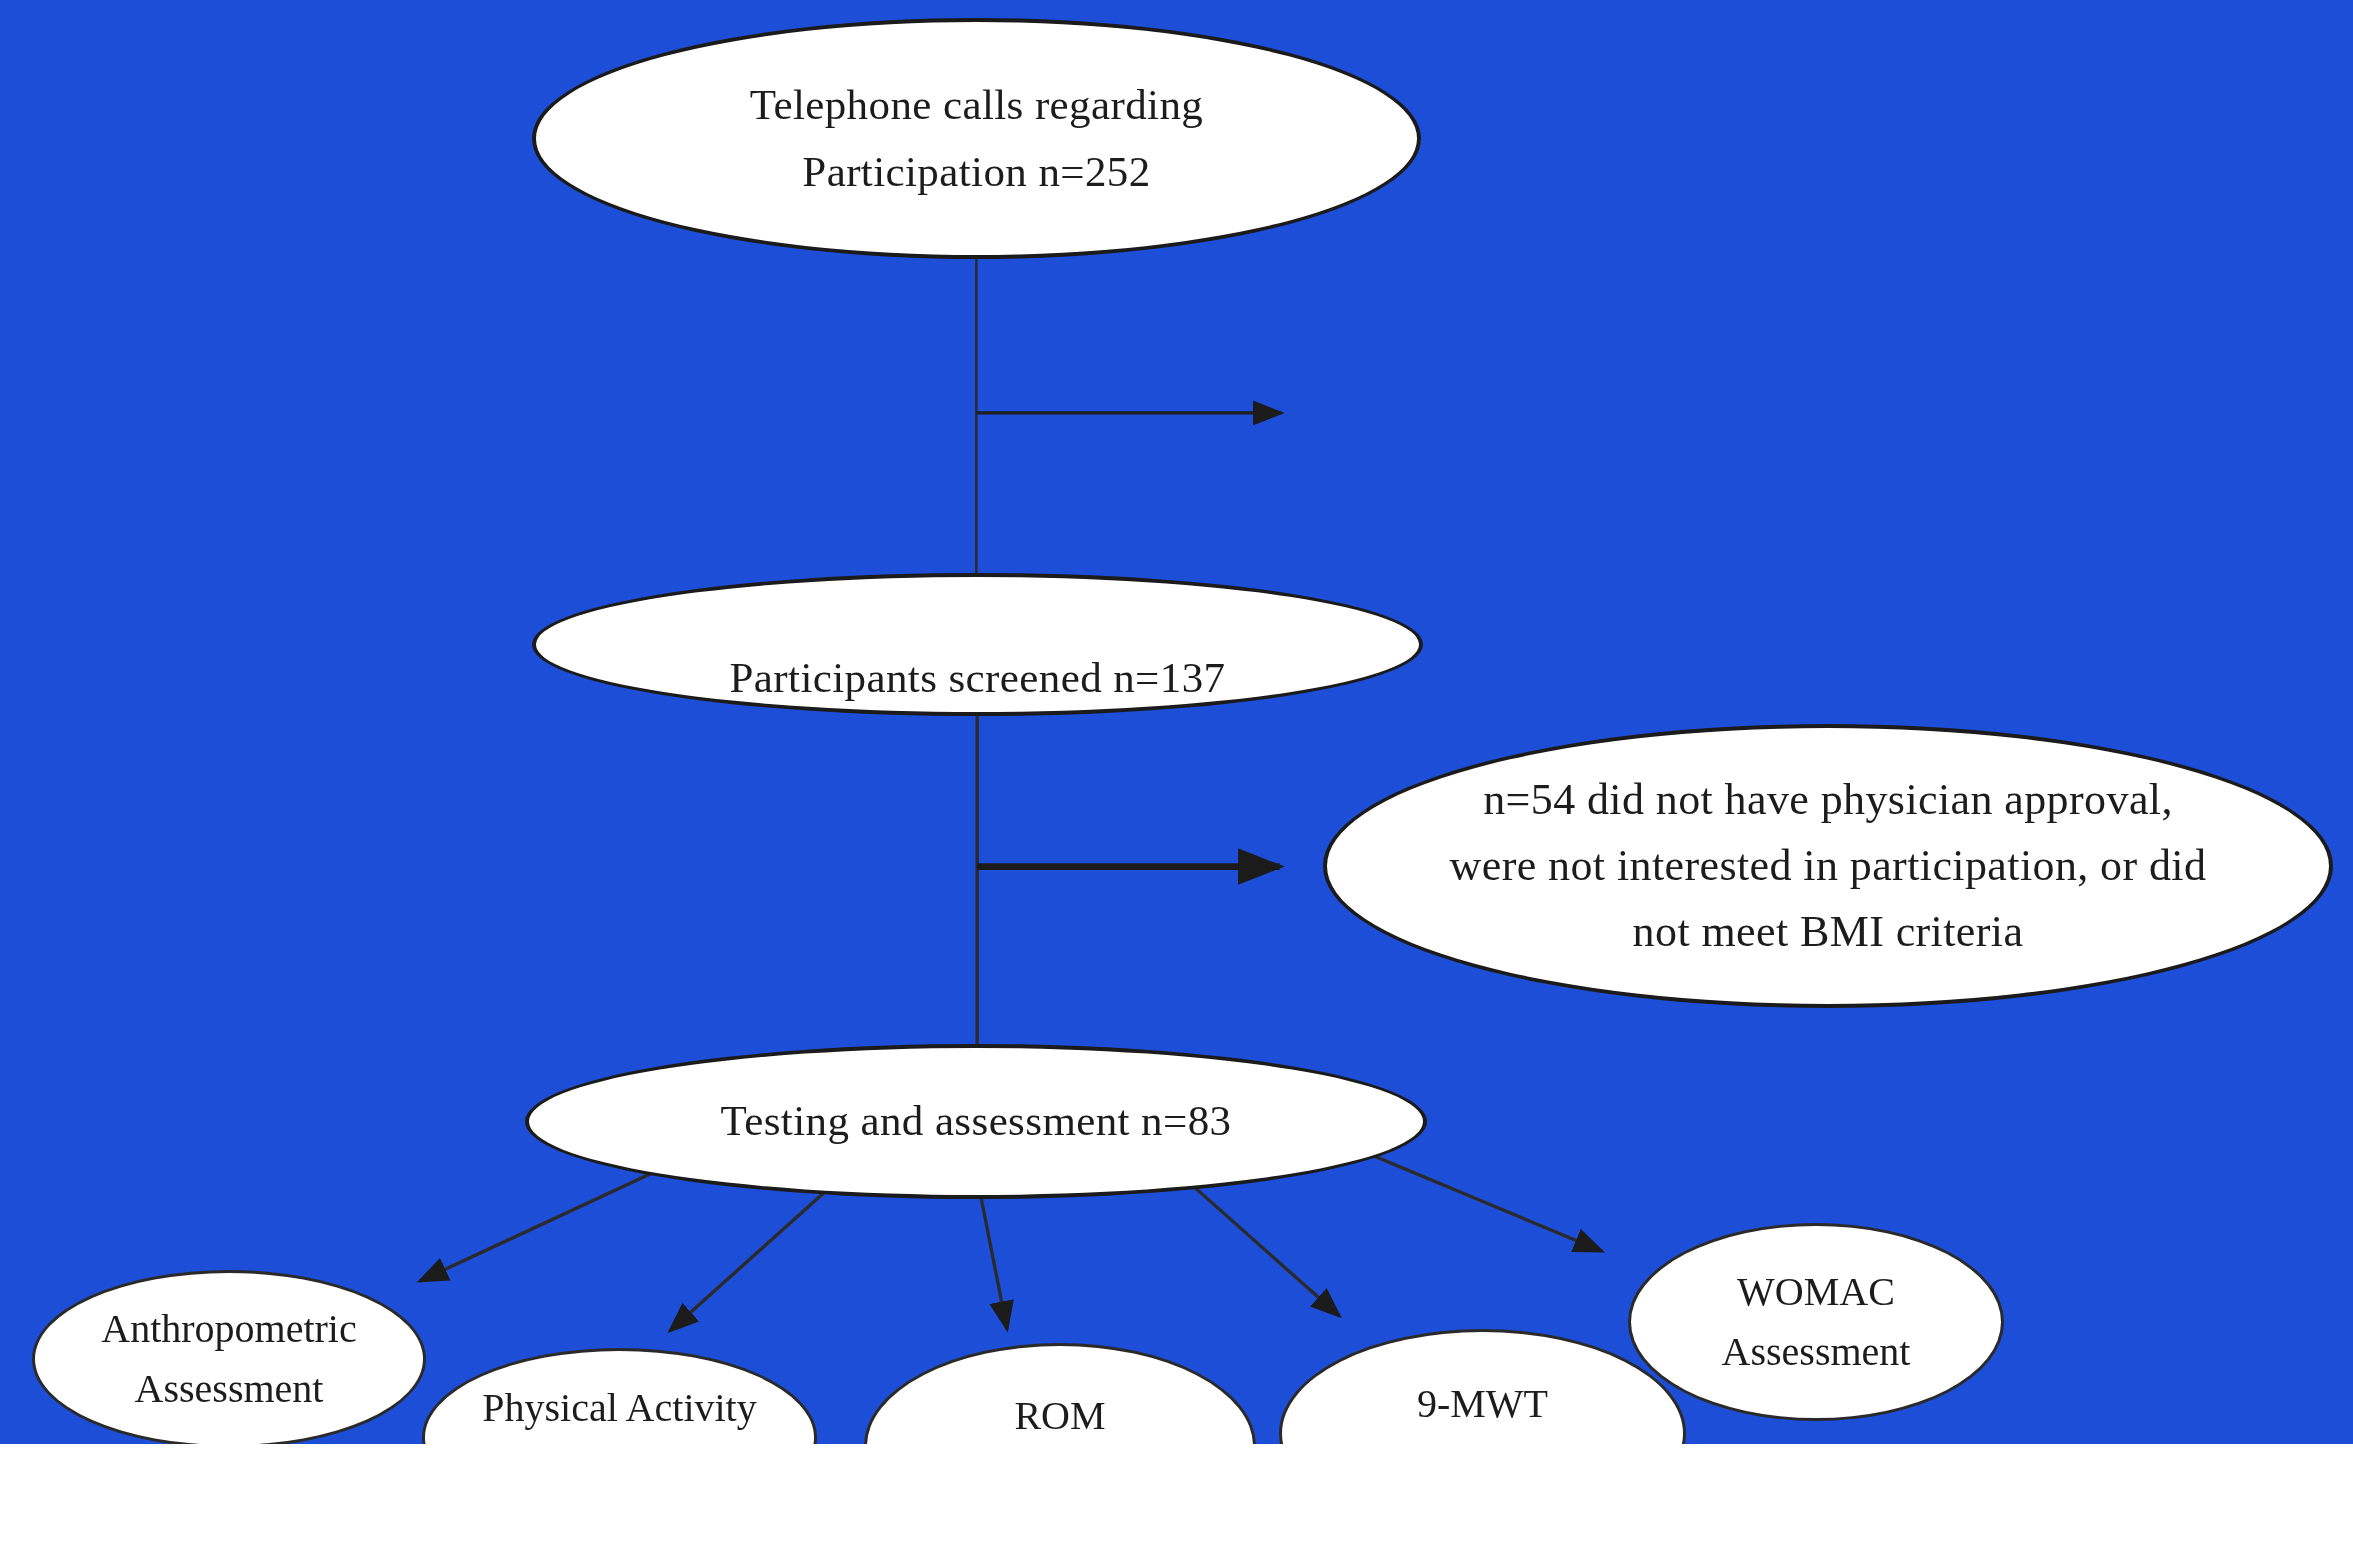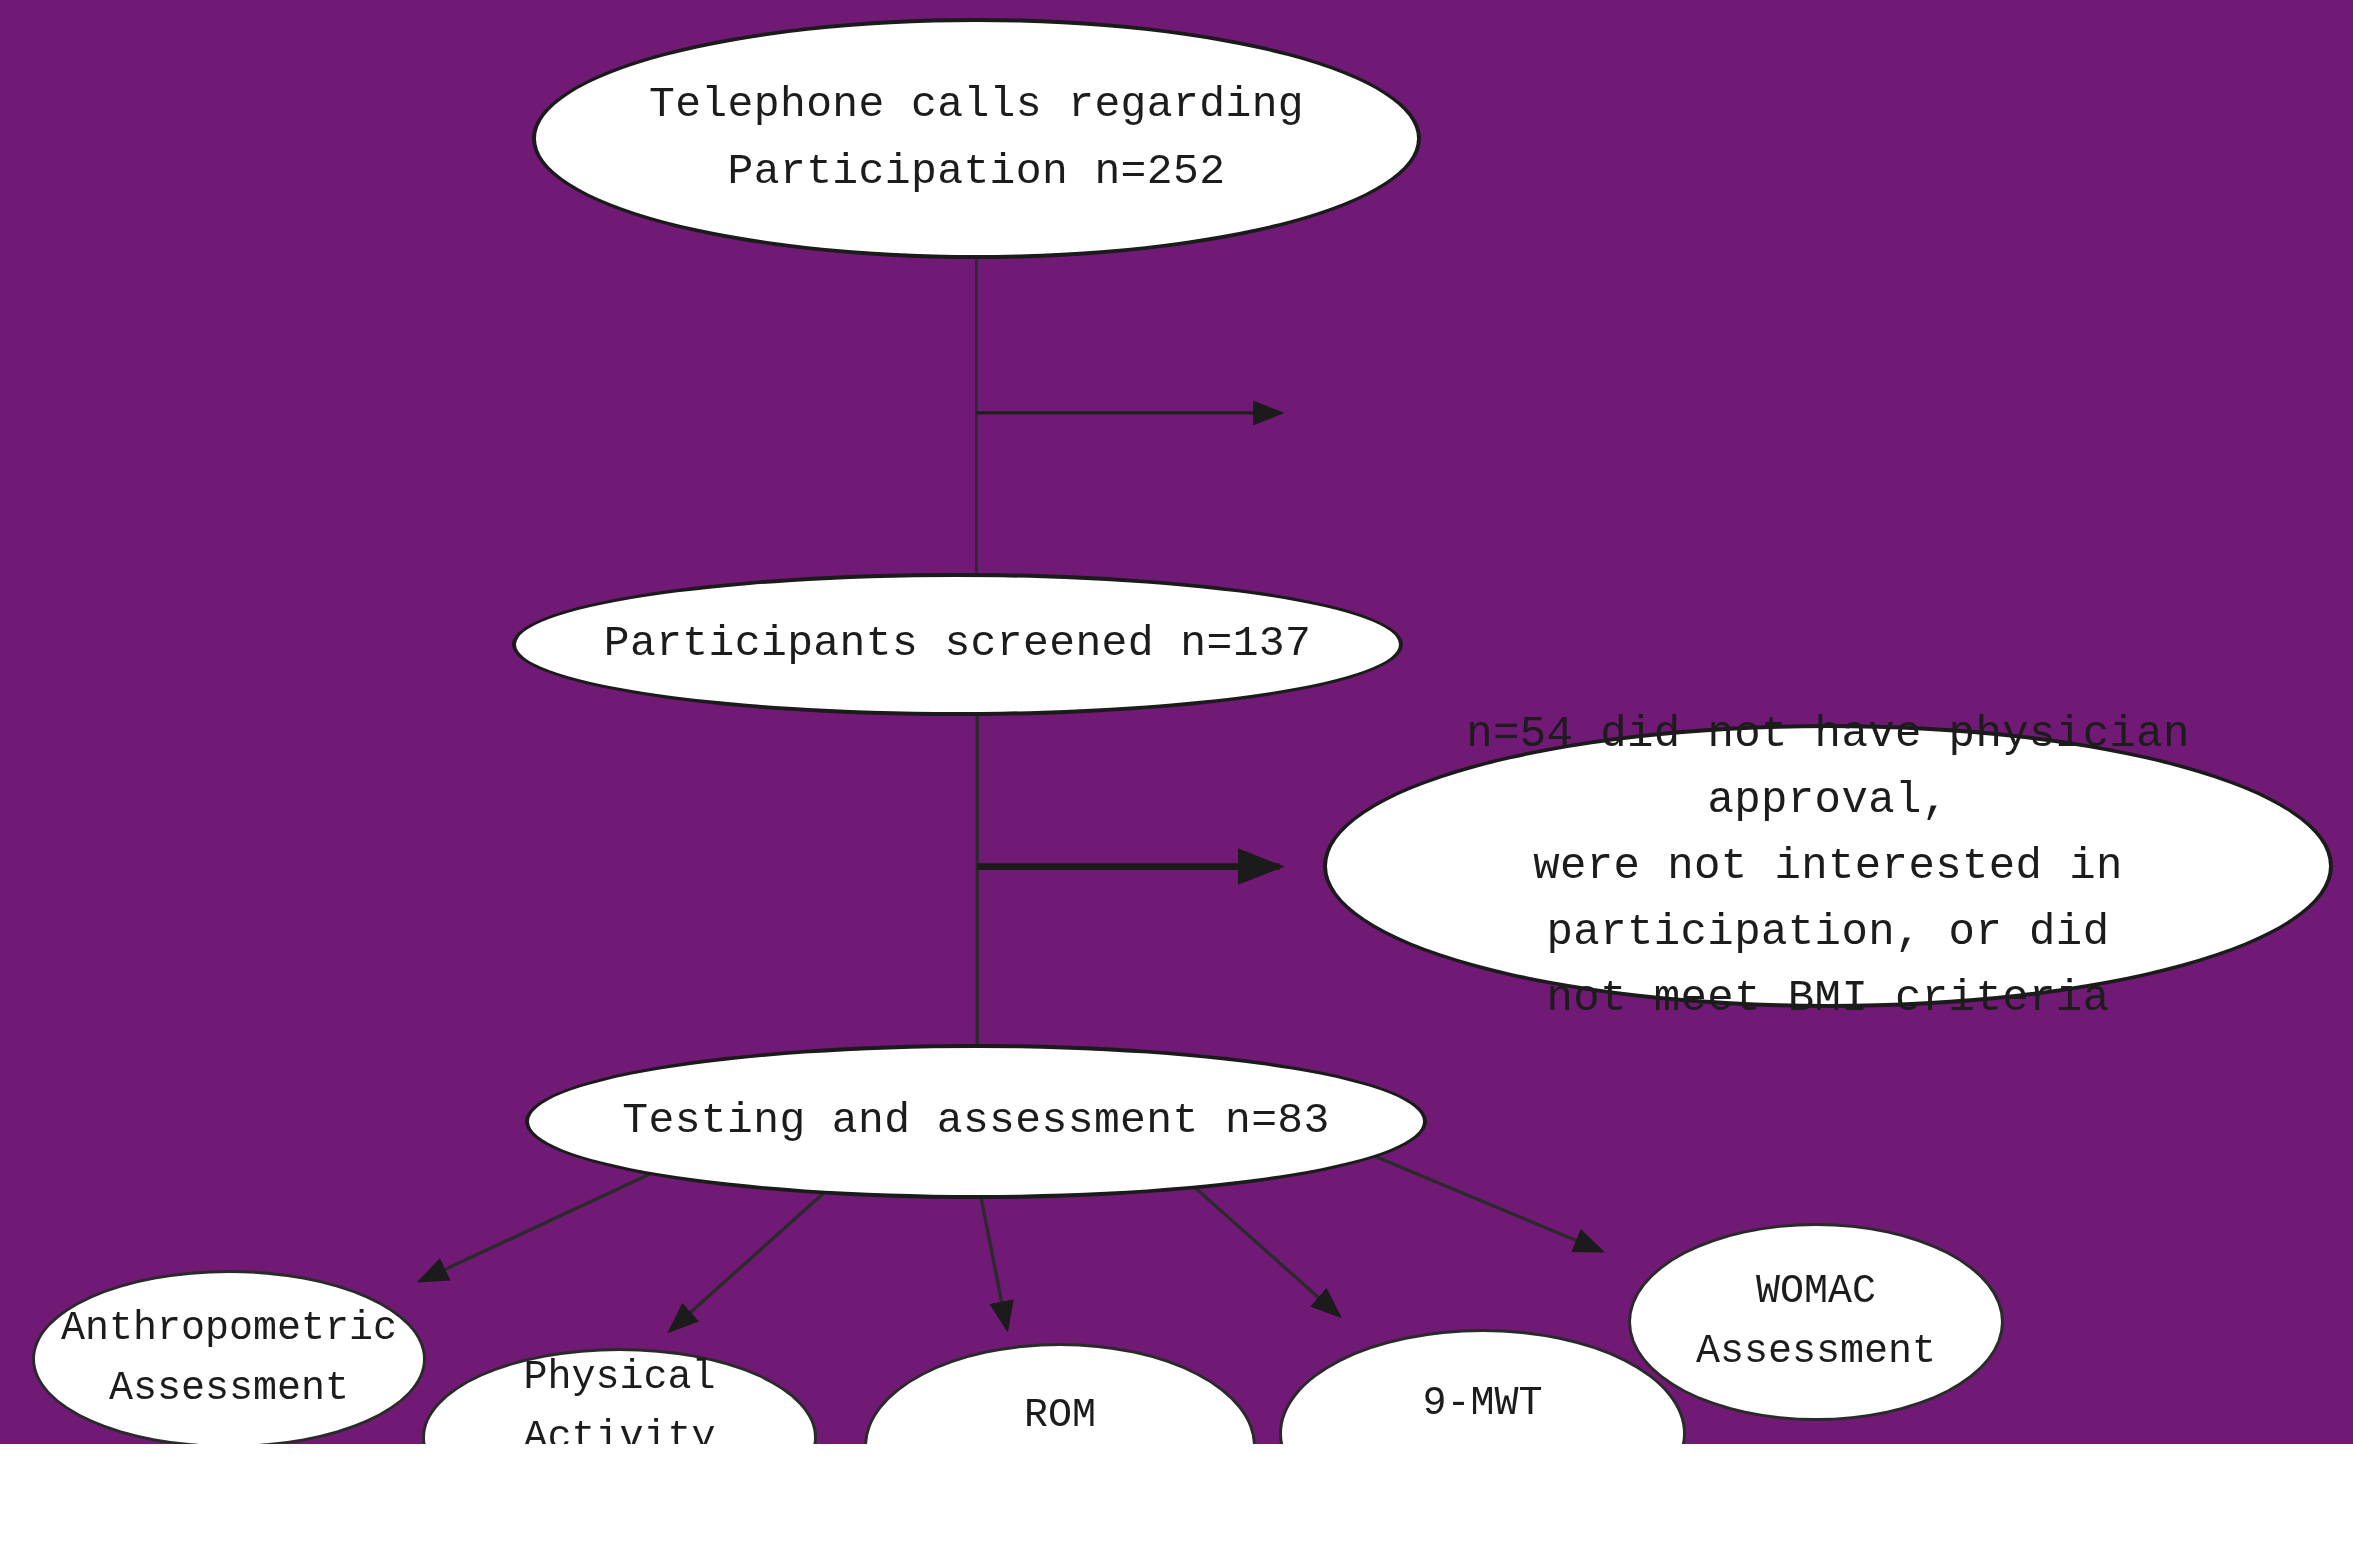--- a/index.html
+++ b/index.html
@@ -4,22 +4,22 @@
 <style>
   html, body {
     margin: 0;
     padding: 0;
     background: #ffffff;
   }
   .stage {
     position: relative;
     width: 2354px;
     height: 1444px;
-    background: #701a75;
-    font-family: Liberation Mono, monospace;
+    background: #1d4ed8;
+    font-family: Liberation Serif, serif;
     overflow: hidden;
   }
   .edges {
     position: absolute;
     left: 0;
     top: 0;
     width: 2354px;
     height: 1562px;
   }
   .node {
@@ -82,21 +82,21 @@
     <line x1="1432" y1="1424" x2="1612" y2="1584" stroke="#2a2a2a" stroke-width="4" marker-end="url(#head-s)"></line>
     <line x1="1655" y1="1392" x2="1928" y2="1506" stroke="#2a2a2a" stroke-width="4" marker-end="url(#head-s)"></line>
   </svg>
 
   <div class="node major" style="left:532px; top:18.3px; width:889px; height:241px;">
     <span class="label">Telephone calls regarding
 Participation n=252</span>
   </div>
 
 
-  <div class="node major" style="left:512px; top:573px; width:891px; height:143px;">
+  <div class="node major" style="left:532px; top:573px; width:891px; height:143px;align-items:flex-end;">
     <span class="label">Participants screened n=137</span>
   </div>
 
   <div class="node major wide-exclusion" style="left:1323px; top:724px; width:1010px; height:284px;">
     <span class="label">n=54 did not have physician approval,
 were not interested in participation, or did
 not meet BMI criteria</span>
   </div>
 
   <div class="node major" style="left:525px; top:1044px; width:902px; height:155px;">

